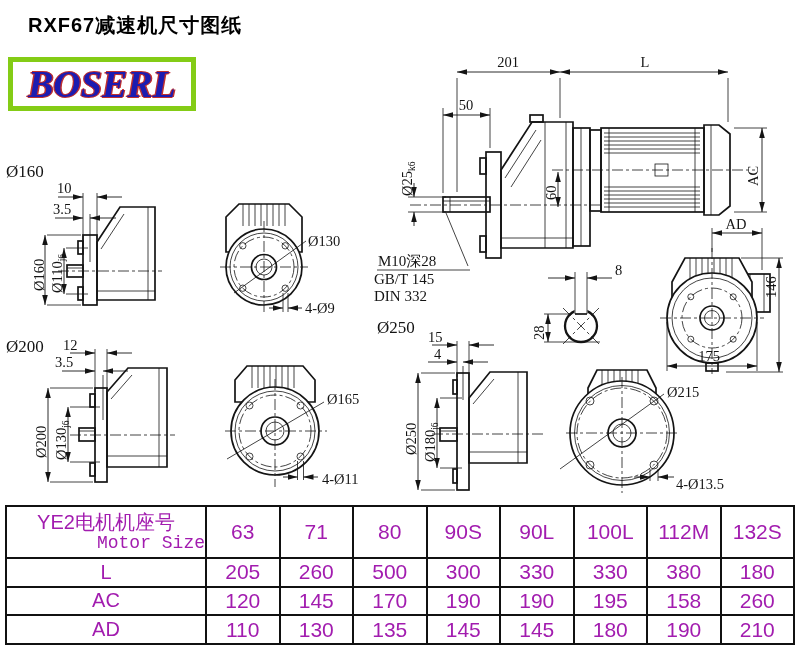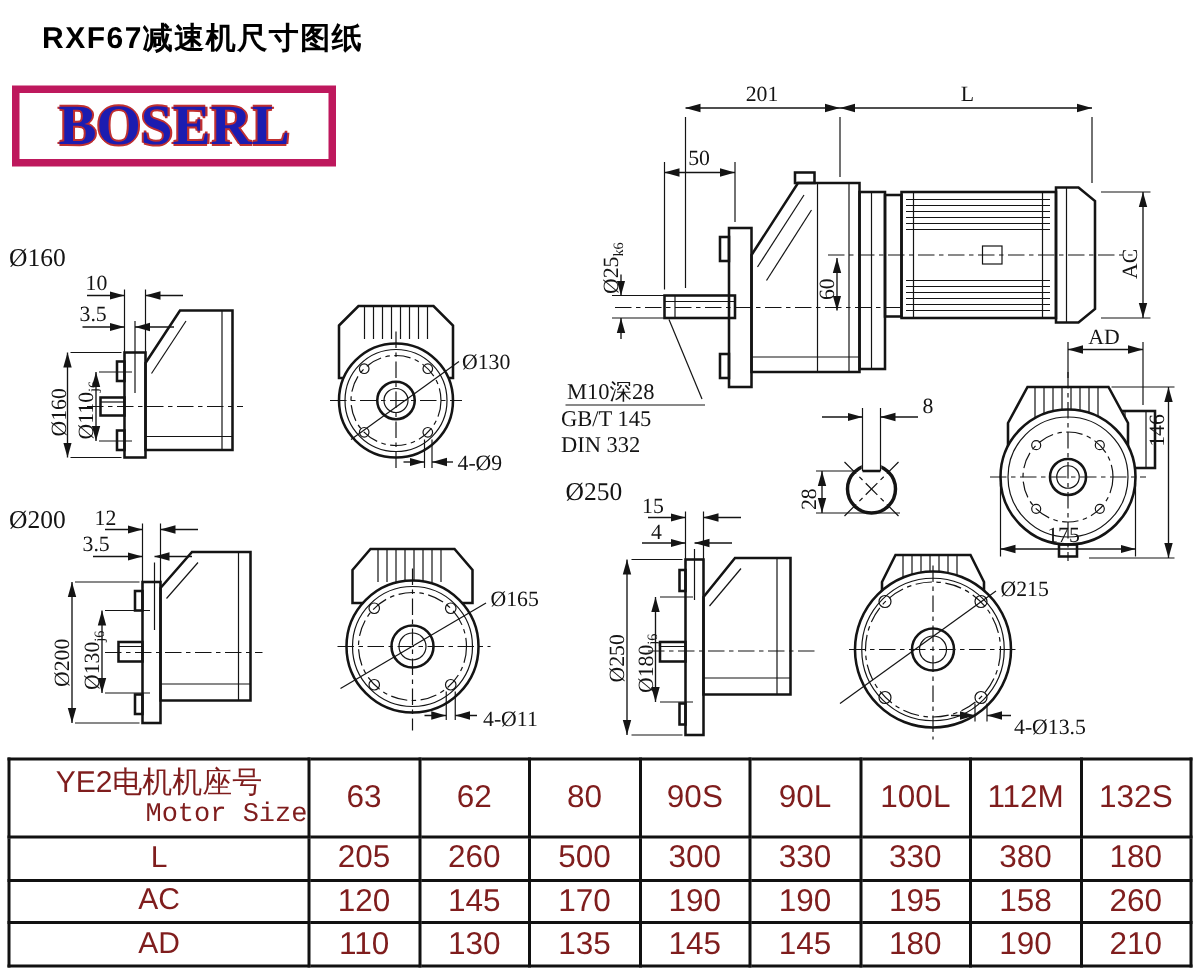--- a/index.html
+++ b/index.html
@@ -1,39 +1,39 @@
 <!DOCTYPE html>
 <html><head>
 <meta charset="utf-8">
 <style>
   html,body{margin:0;padding:0;background:#fff;}
   #stage{position:relative;width:800px;height:646px;background:#fff;overflow:hidden;
          font-family:"Liberation Serif",serif;color:#141414;}
   #page-title{position:absolute;left:28px;top:12px;font-family:"Liberation Sans",sans-serif;
          font-weight:bold;font-size:20px;letter-spacing:1px;color:#000;white-space:nowrap;}
-  #brand-box{position:absolute;left:8px;top:57px;border:5px solid #be185d;background:#fff;
-         padding:0 26px;height:44px;display:flex;align-items:center;}
+  #brand-box{position:absolute;left:8px;top:57px;border:5px solid #84cc16;background:#fff;
+         padding:0 15px;height:44px;display:flex;align-items:center;font-style:italic;}
   #brand-box .brand{font-family:"Liberation Serif",serif;font-weight:bold;font-size:38px;
          letter-spacing:0px;color:#1c1cb0;line-height:1;
          text-shadow:1.4px 0 #c03030,-1.4px 0 #c03030,0 1.4px #c03030,0 -1.4px #c03030;}
   svg .ol,svg .tl,svg .cl,svg .dm{fill:none;stroke:#141414;}
   svg .ol{stroke-width:1.7px;}
   svg .tl{stroke-width:0.8px;}
   svg .dm{stroke-width:0.9px;}
   svg .cl{stroke-width:0.8px;stroke-dasharray:11 3 3 3;}
   svg .bold{stroke-width:2.3px;}
   svg .wf{fill:#fff;}
   svg text{fill:#141414;stroke:none;font-family:"Liberation Serif",serif;font-size:14.5px;}
   svg text.lbl{font-size:17px;}
   svg text.nt{font-size:15px;}
   #dim-table{position:absolute;left:5px;top:505px;width:790px;height:140px;}
   #dim-table table{width:100%;height:100%;border-collapse:collapse;table-layout:fixed;
          font-family:"Liberation Sans",sans-serif;}
   #dim-table td{border:2px solid #111;text-align:center;vertical-align:middle;
-         font-size:21px;color:#7f1d1d;padding:0;margin-top:48px;}
+         font-size:21px;color:#a21caf;padding:0;margin-top:48px;}
   #dim-table tr.hdr td{height:50px;}
   #dim-table .cn{font-size:20px;line-height:1.15;}
   #dim-table .mono{font-family:"Liberation Mono",monospace;font-size:18px;line-height:1.1;text-align:right;}
   #dim-table .rowlbl{font-size:20px;}
 </style>
 </head>
 <body>
 
 <div id="stage">
 
@@ -381,21 +381,21 @@
           <col>
           <col>
         </colgroup>
       <tbody>
           <tr class="hdr">
         <td>
           <div class="cn">YE2电机机座号</div>
           <div class="mono">Motor Size</div>
         </td>
         <td>63</td>
-        <td>62</td>
+        <td>71</td>
         <td>80</td>
         <td>90S</td>
         <td>90L</td>
         <td>100L</td>
         <td>112M</td>
         <td>132S</td>
       </tr>
       <tr>
         <td class="rowlbl">L</td>
         <td>205</td>

